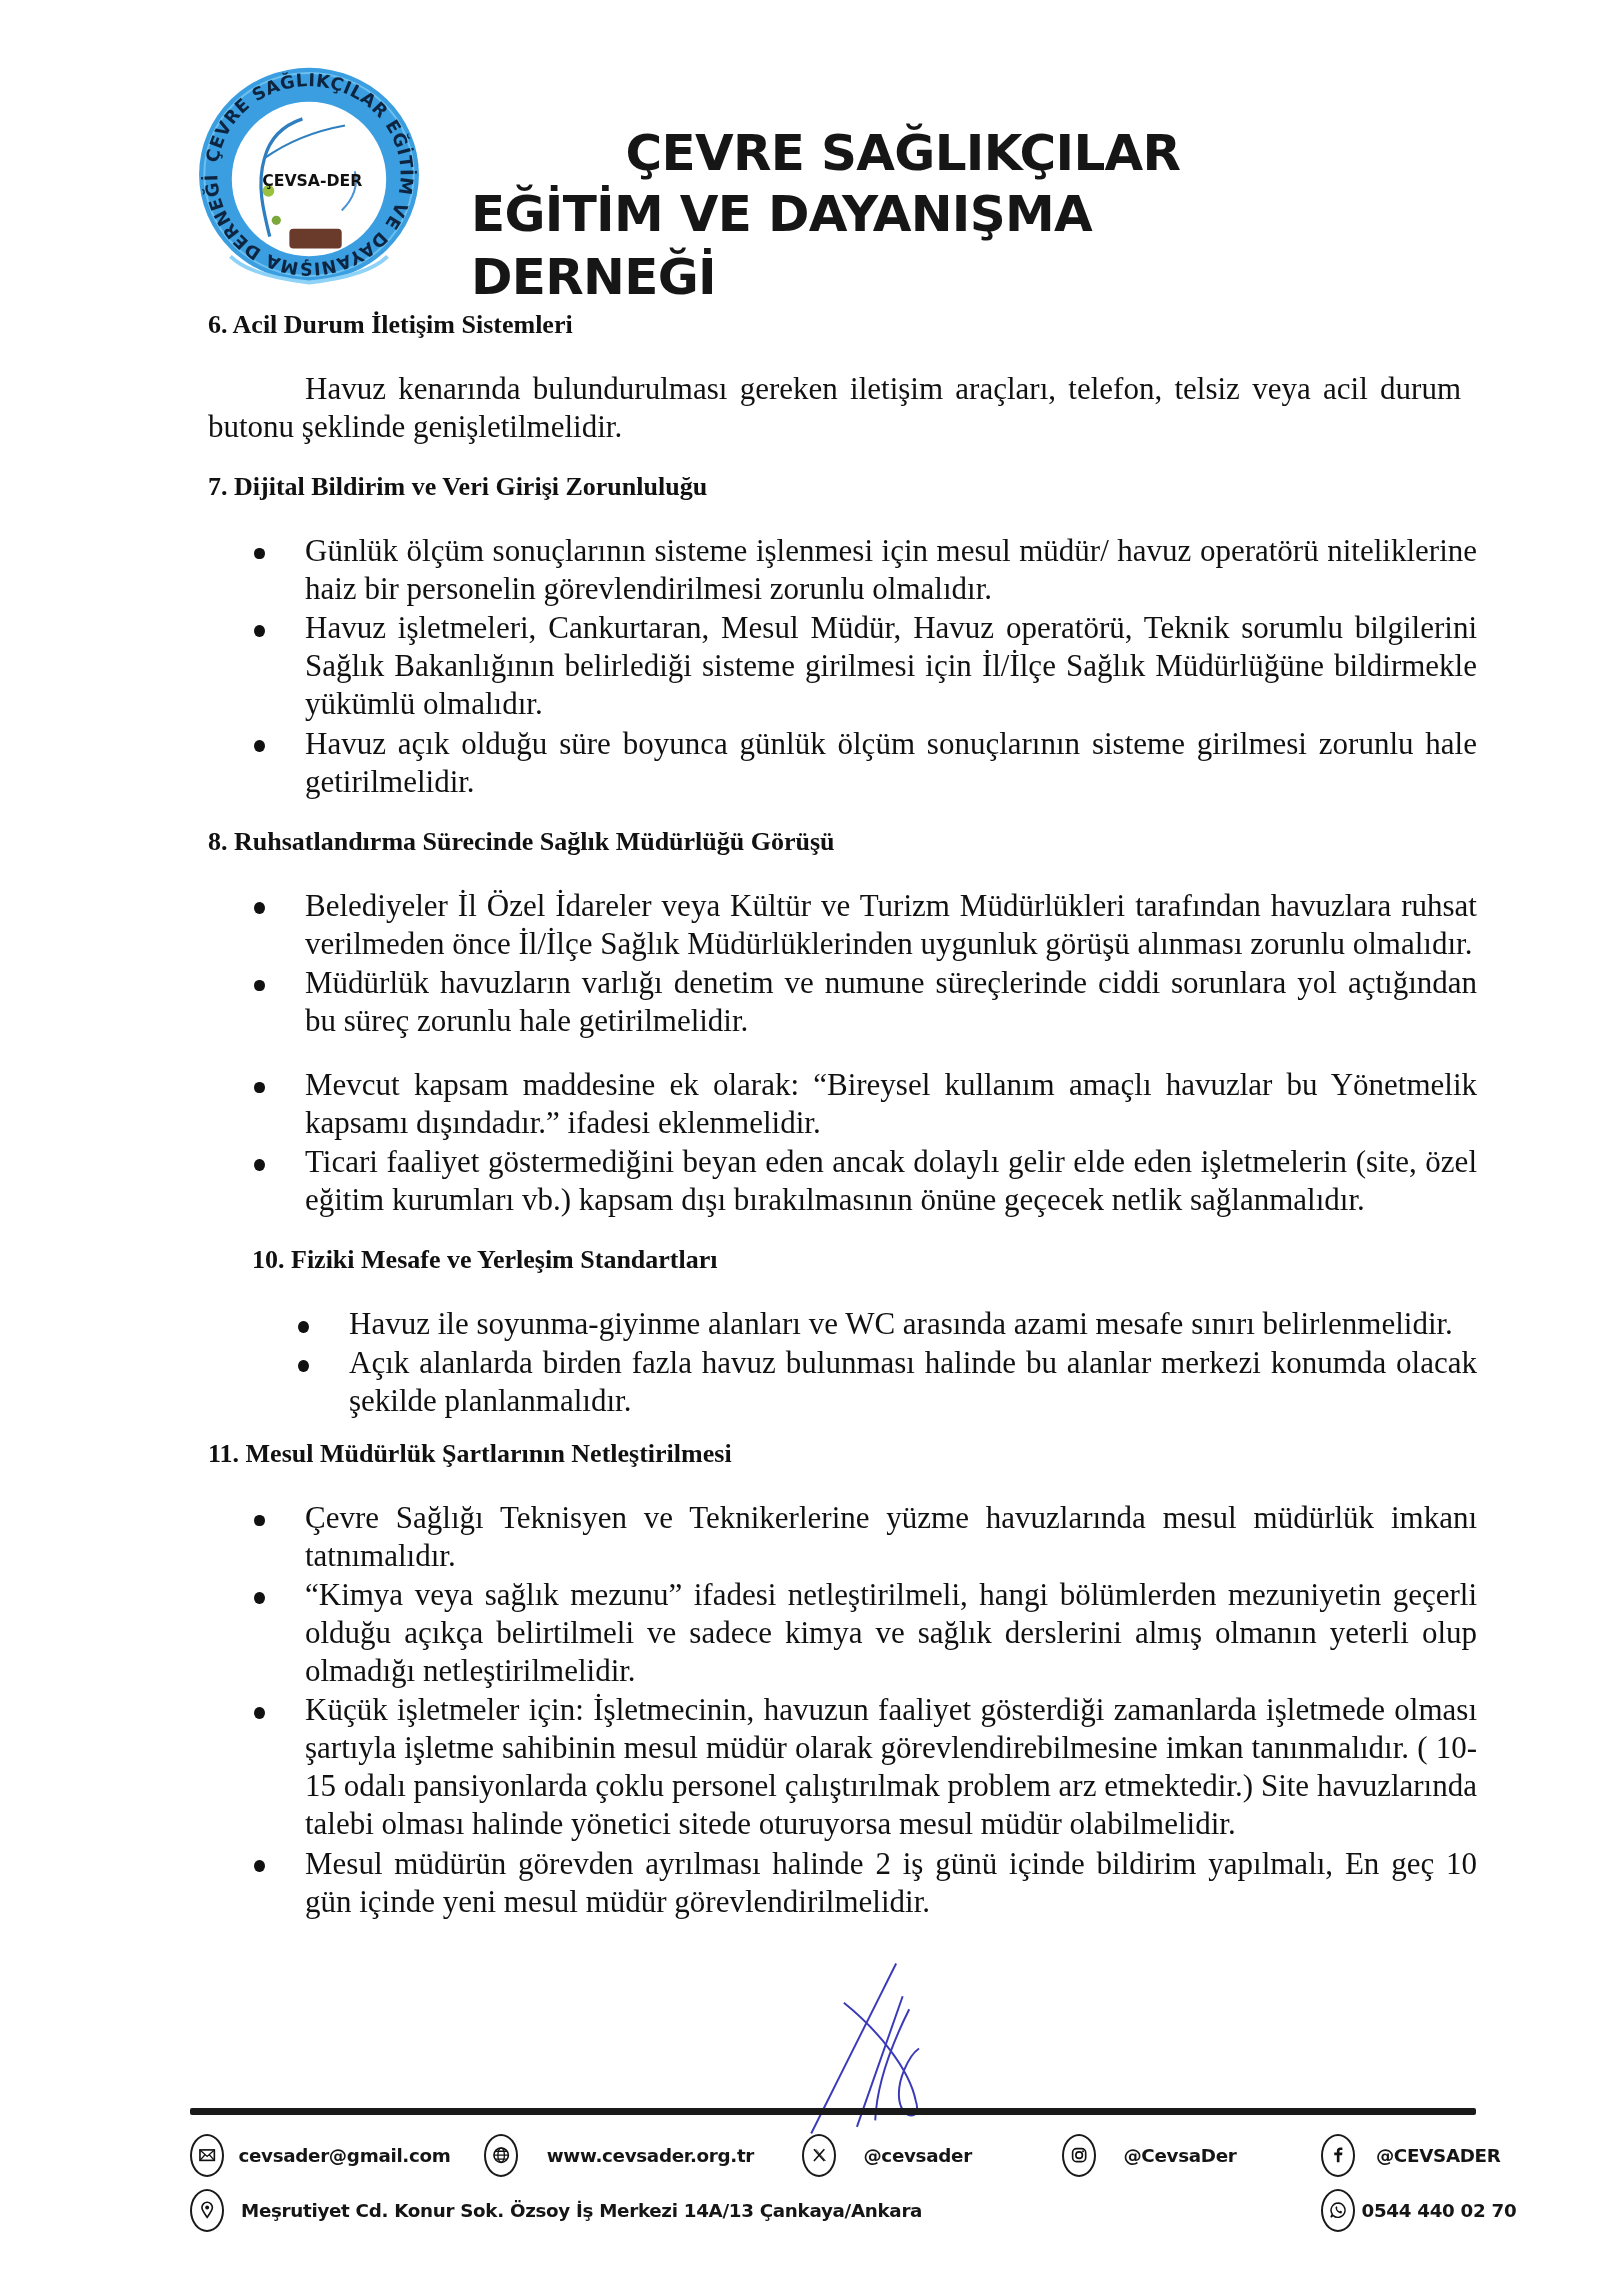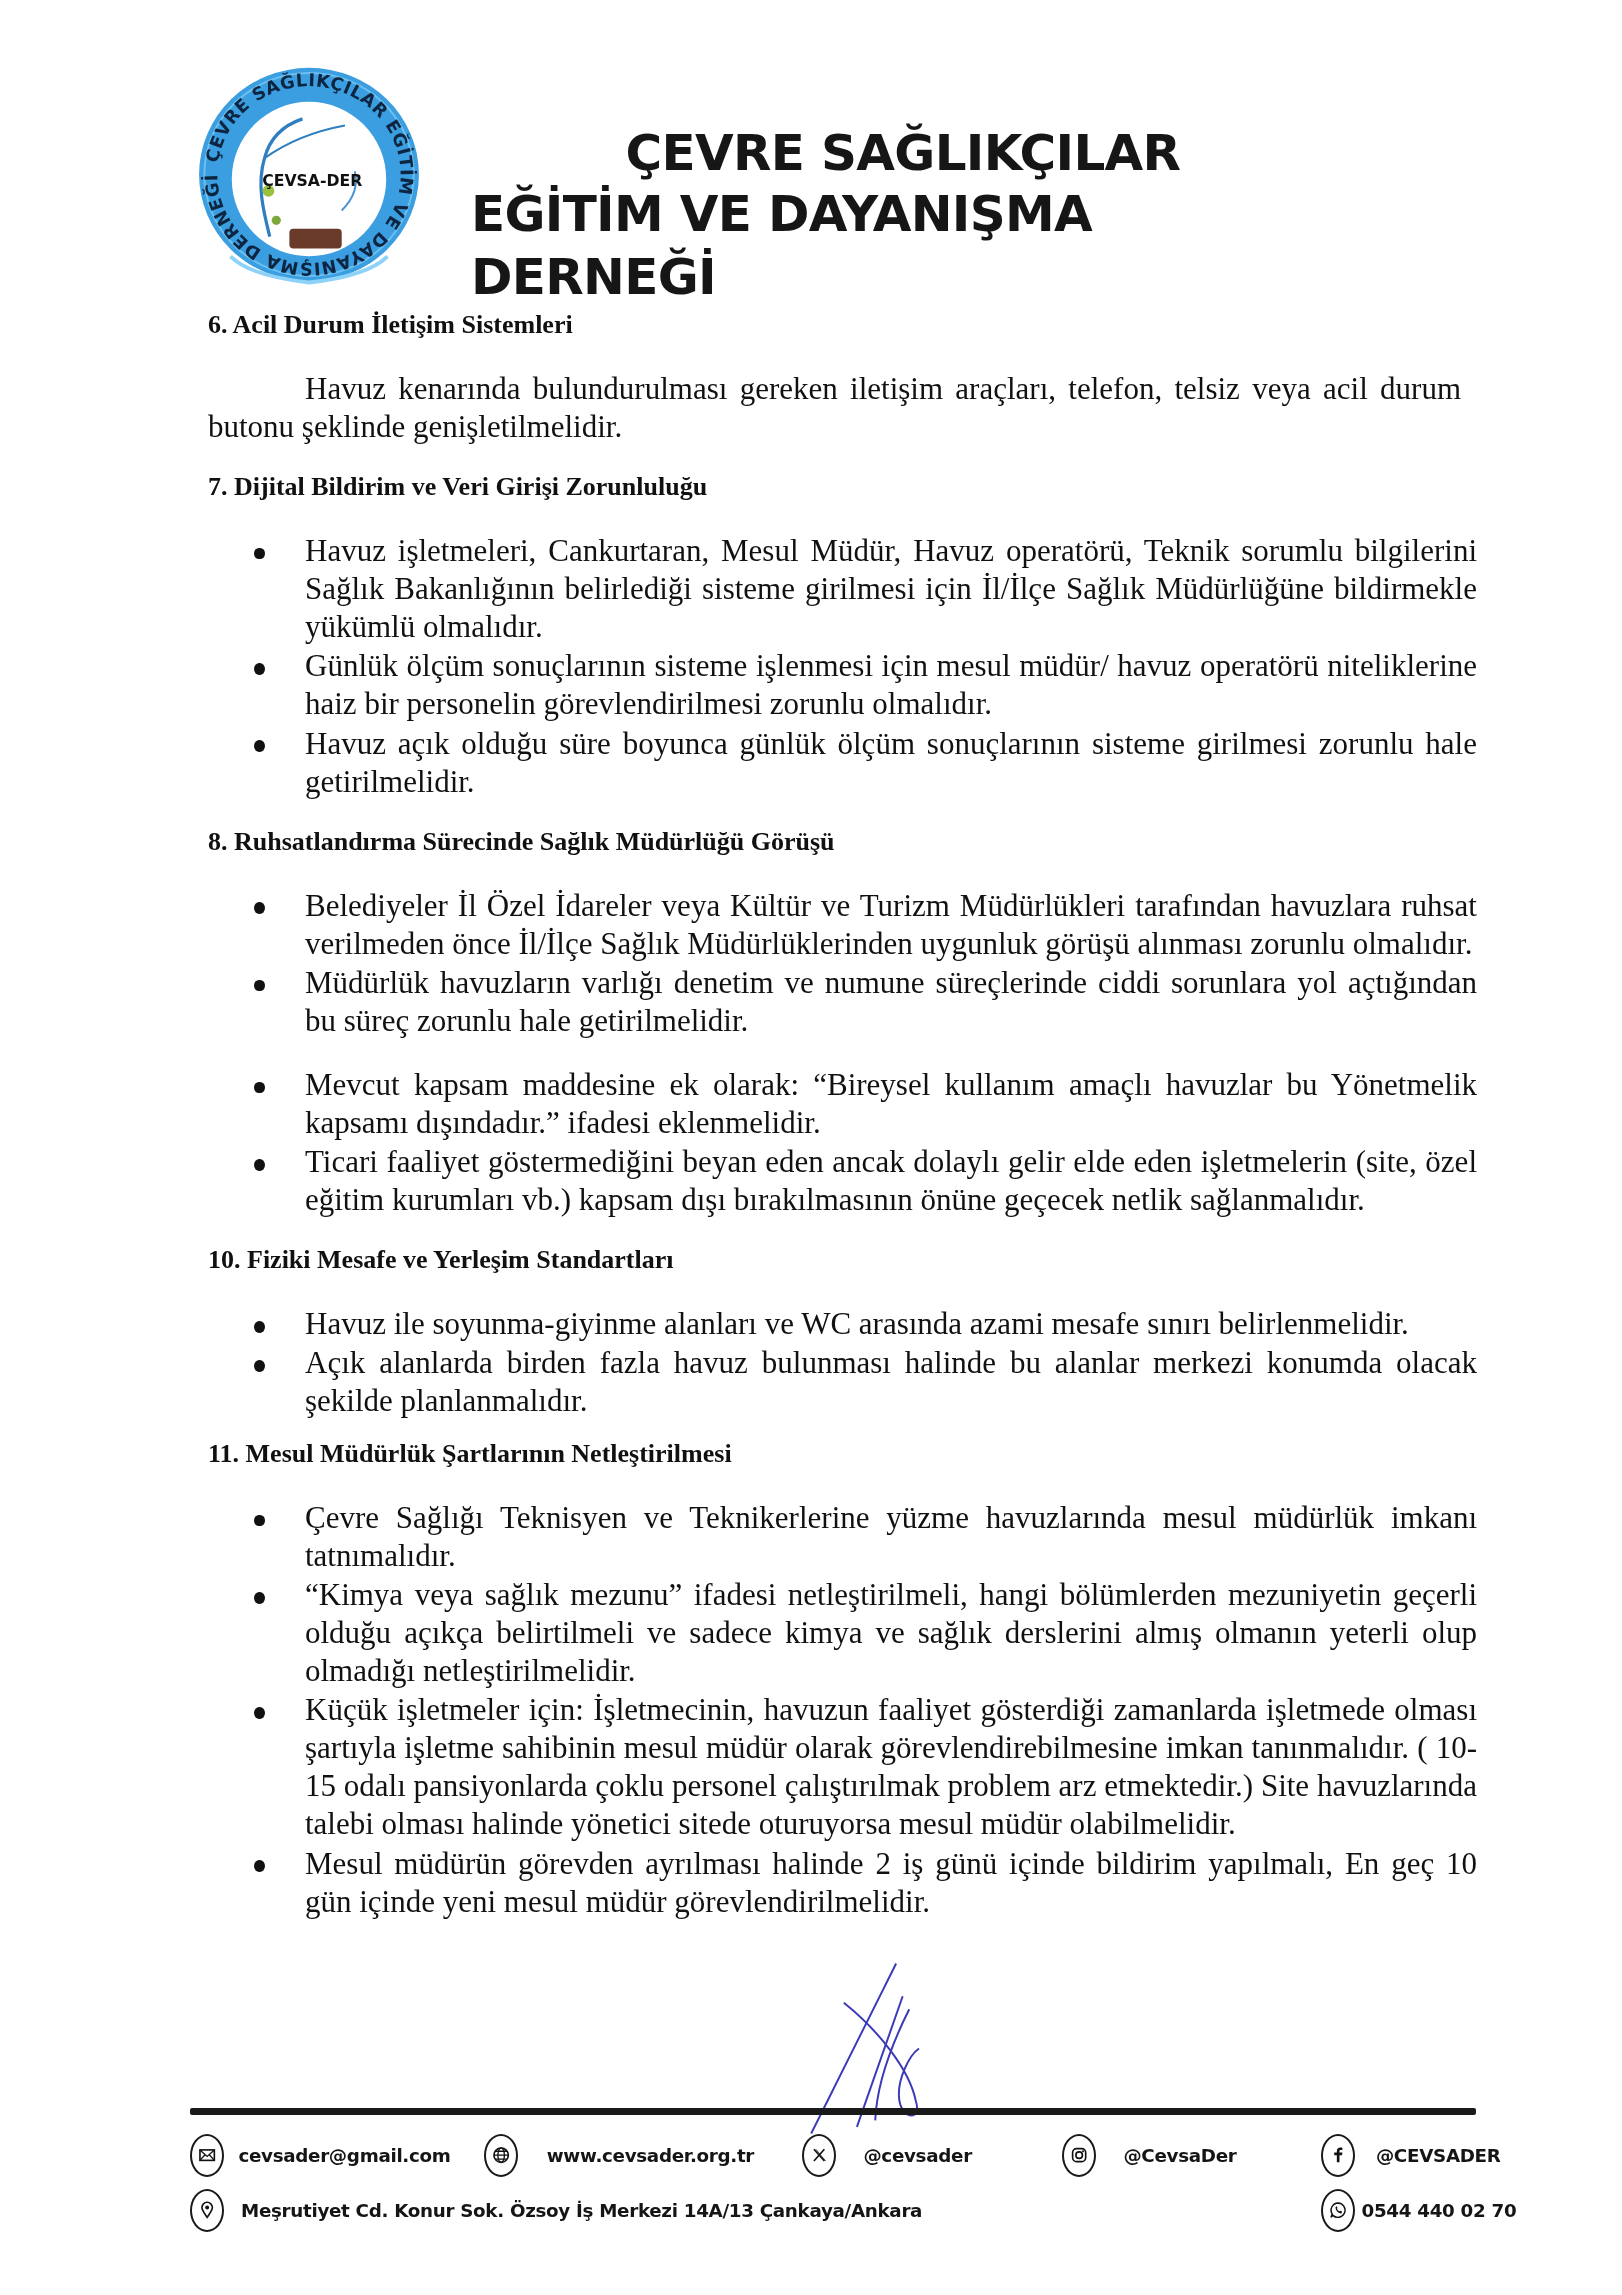--- a/index.html
+++ b/index.html
@@ -69,42 +69,42 @@
 <div class="content">
 
   <div class="section">
     <h2 class="section-heading">6. Acil Durum İletişim Sistemleri</h2>
     <p class="para">Havuz kenarında bulundurulması gereken iletişim araçları, telefon, telsiz veya acil durum butonu şeklinde genişletilmelidir.</p>
   </div>
 
   <div class="section" style="margin-top:22px;">
     <h2 class="section-heading">7. Dijital Bildirim ve Veri Girişi Zorunluluğu</h2>
     <ul class="bullets">
+      <li>Günlük ölçüm sonuçlarının sisteme işlenmesi için mesul müdür/ havuz operatörü niteliklerine haiz bir personelin görevlendirilmesi zorunlu olmalıdır.</li>
       <li>Havuz işletmeleri, Cankurtaran, Mesul Müdür, Havuz operatörü, Teknik sorumlu bilgilerini Sağlık Bakanlığının belirlediği sisteme girilmesi için İl/İlçe Sağlık Müdürlüğüne bildirmekle yükümlü olmalıdır.</li>
-      <li>Günlük ölçüm sonuçlarının sisteme işlenmesi için mesul müdür/ havuz operatörü niteliklerine haiz bir personelin görevlendirilmesi zorunlu olmalıdır.</li>
       <li>Havuz açık olduğu süre boyunca günlük ölçüm sonuçlarının sisteme girilmesi zorunlu hale getirilmelidir.</li>
     </ul>
   </div>
 
   <div class="section" style="margin-top:22px;">
     <h2 class="section-heading">8. Ruhsatlandırma Sürecinde Sağlık Müdürlüğü Görüşü</h2>
     <ul class="bullets">
       <li>Belediyeler İl Özel İdareler veya Kültür ve Turizm Müdürlükleri tarafından havuzlara ruhsat verilmeden önce İl/İlçe Sağlık Müdürlüklerinden uygunluk görüşü alınması zorunlu olmalıdır.</li>
       <li>Müdürlük havuzların varlığı denetim ve numune süreçlerinde ciddi sorunlara yol açtığından bu süreç zorunlu hale getirilmelidir.</li>
     </ul>
   </div>
 
   <div class="section" style="margin-top:22px;">
     <ul class="bullets">
       <li>Mevcut kapsam maddesine ek olarak: “Bireysel kullanım amaçlı havuzlar bu Yönetmelik kapsamı dışındadır.” ifadesi eklenmelidir.</li>
       <li>Ticari faaliyet göstermediğini beyan eden ancak dolaylı gelir elde eden işletmelerin (site, özel eğitim kurumları vb.) kapsam dışı bırakılmasının önüne geçecek netlik sağlanmalıdır.</li>
     </ul>
   </div>
 
-  <div class="section" style="margin-top:22px;">
+  <div class="section" style="margin-top:22px;margin-left:44px;">
     <h2 class="section-heading">10. Fiziki Mesafe ve Yerleşim Standartları</h2>
     <ul class="bullets">
       <li>Havuz ile soyunma-giyinme alanları ve WC arasında azami mesafe sınırı belirlenmelidir.</li>
       <li>Açık alanlarda birden fazla havuz bulunması halinde bu alanlar merkezi konumda olacak şekilde planlanmalıdır.</li>
     </ul>
   </div>
 
   <div class="section" style="margin-top:10px;">
     <h2 class="section-heading">11. Mesul Müdürlük Şartlarının Netleştirilmesi</h2>
     <ul class="bullets">

